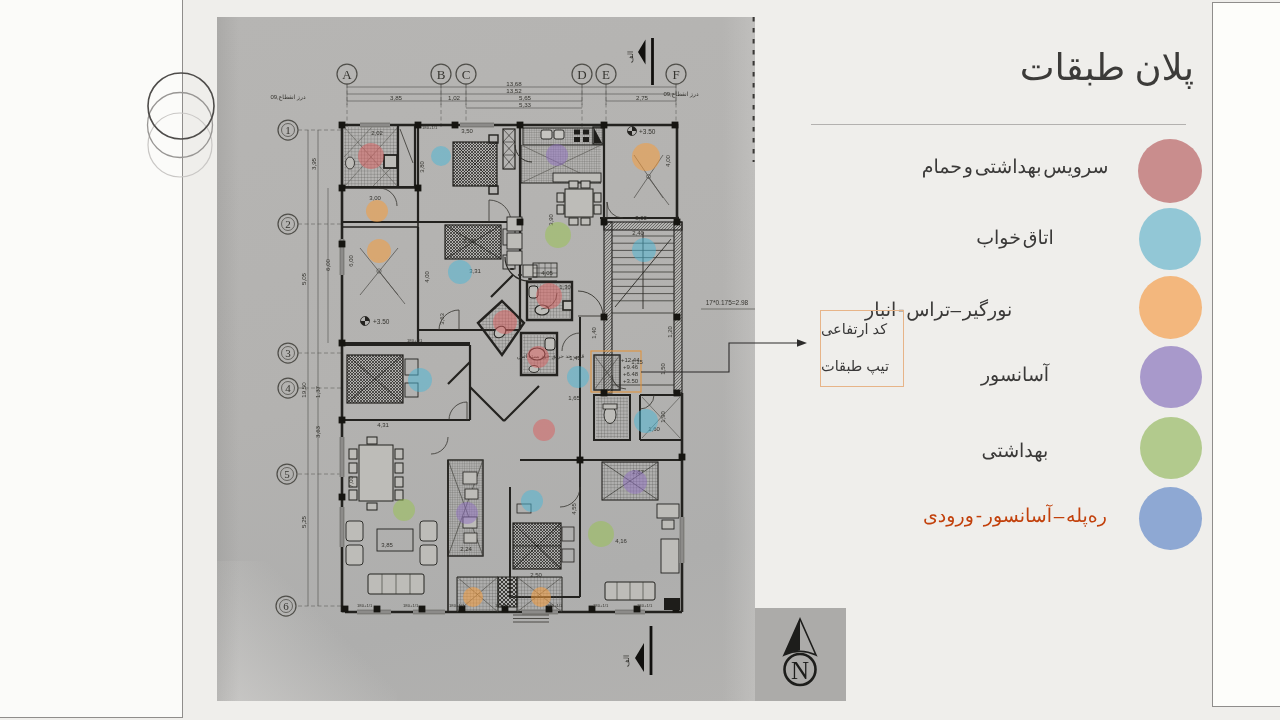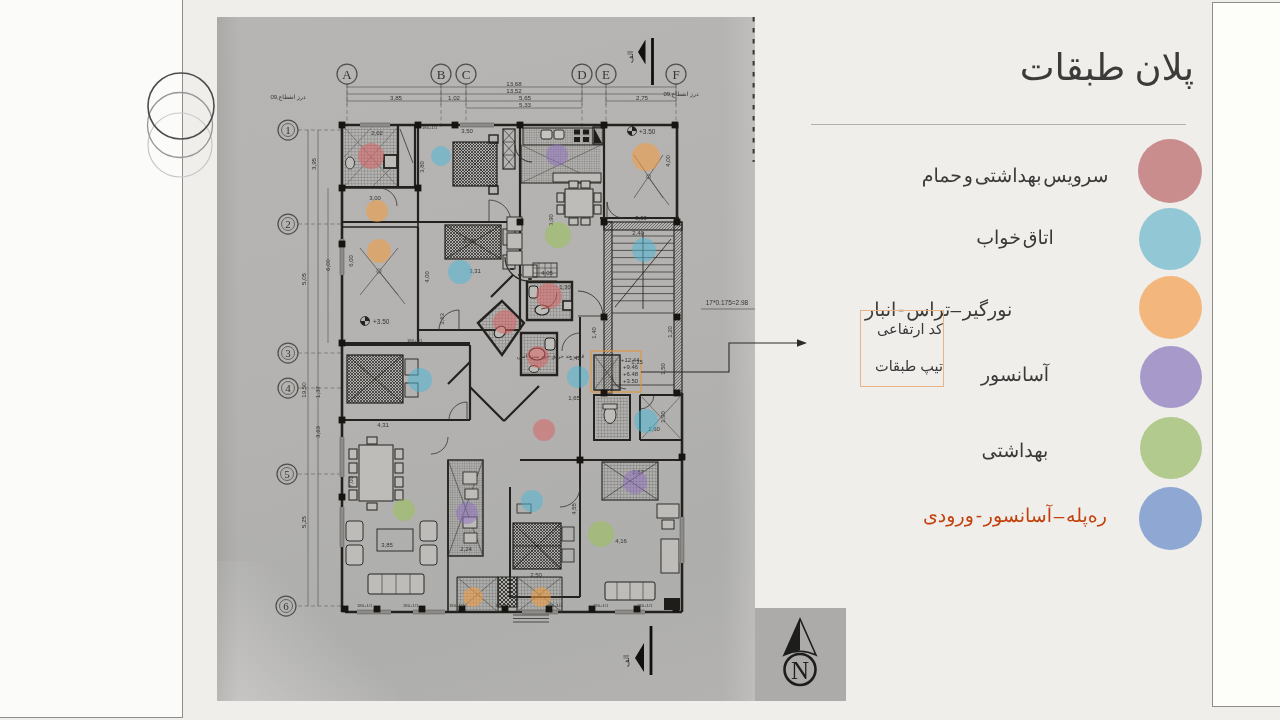--- a/index.html
+++ b/index.html
@@ -555,21 +555,21 @@
   <circle cx="45" cy="61.5" r="15.5" fill="none" stroke="#1d1d1b" stroke-width="2.6"></circle>
   <text x="45" y="71" font-family="'Liberation Serif',serif" font-size="25" fill="#1d1d1b" text-anchor="middle">N</text>
 </svg>
 
 <div class="abs" dir="rtl" style="right:86px;top:46px;width:400px;text-align:right;font-family:Liberation Serif, serif;font-size:37px;color:#3c3b39;">پلان طبقات</div>
 
 <div class="abs" style="left:811px;top:124px;width:375px;height:1px;background:#b3b1af;"></div>
 
 <div class="abs" style="left:1138px;top:139px;width:64px;height:64px;border-radius:50%;background:#c98d8d;"></div>
 
-<div class="abs" dir="rtl" style="left:865px;top:164px;width:300px;text-align:center;font-size:19px;color:#3a3938;word-spacing:-3.5px;">سرویس بهداشتی و حمام</div>
+<div class="abs" dir="rtl" style="left:865px;top:155px;width:300px;text-align:center;font-size:19px;color:#3a3938;word-spacing:-3.5px;">سرویس بهداشتی و حمام</div>
 
 <div class="abs" style="left:1139px;top:208px;width:62px;height:62px;border-radius:50%;background:#92c7d6;"></div>
 
 <div class="abs" dir="rtl" style="left:865px;top:226px;width:300px;text-align:center;font-size:19px;color:#3a3938;word-spacing:-3.5px;">اتاق خواب</div>
 
 <div class="abs" style="left:1139px;top:276px;width:63px;height:63px;border-radius:50%;background:#f3b77d;"></div>
 
 <div class="abs" dir="rtl" style="left:865px;top:298px;width:300px;text-align:left;font-size:19px;color:#3a3938;word-spacing:-3.5px;">نورگیر –تراس - انبار</div>
 
 <div class="abs" style="left:1140px;top:346px;width:62px;height:62px;border-radius:50%;background:#a899cb;"></div>
@@ -577,21 +577,21 @@
 <div class="abs" dir="rtl" style="left:865px;top:363px;width:300px;text-align:center;font-size:19px;color:#3a3938;word-spacing:-3.5px;">آسانسور</div>
 
 <div class="abs" style="left:1140px;top:417px;width:62px;height:62px;border-radius:50%;background:#b2ca8d;"></div>
 
 <div class="abs" dir="rtl" style="left:865px;top:439px;width:300px;text-align:center;font-size:19px;color:#3a3938;word-spacing:-3.5px;">بهداشتی</div>
 
 <div class="abs" style="left:1139px;top:487px;width:63px;height:63px;border-radius:50%;background:#8ea8d3;"></div>
 
 <div class="abs" dir="rtl" style="left:865px;top:504px;width:300px;text-align:center;font-size:19px;color:#c2410c;word-spacing:-3.5px;">ره‌پله – آسانسور - ورودی</div>
 
-<div class="abs" dir="rtl" style="left:860px;top:310px;width:82px;height:75px;border:1.5px solid #e7b488;
-  text-align:right;font-size:14.5px;color:#393838;line-height:37px;">کد ارتفاعی<br>تیپ طبقات</div>
+<div class="abs" dir="rtl" style="left:820px;top:310px;width:82px;height:75px;border:1.5px solid #e7b488;
+  text-align:left;font-size:14.5px;color:#393838;line-height:37px;">کد ارتفاعی<br>تیپ طبقات</div>
 
 <svg class="abs" style="left:630px;top:330px;" width="190" height="60" viewBox="0 0 190 60">
   <path d="M11,42 H99 V13 H172" fill="none" stroke="#2c2b2a" stroke-width="1.1"></path>
   <path d="M177,13 L167,9.2 L167,16.8 Z" fill="#2c2b2a"></path>
 </svg>
 
 <div class="abs" style="left:1212px;top:2px;width:72px;height:703px;background:#fdfdfa;border:1px solid #8f8d8b;"></div>
 
 </body></html>

